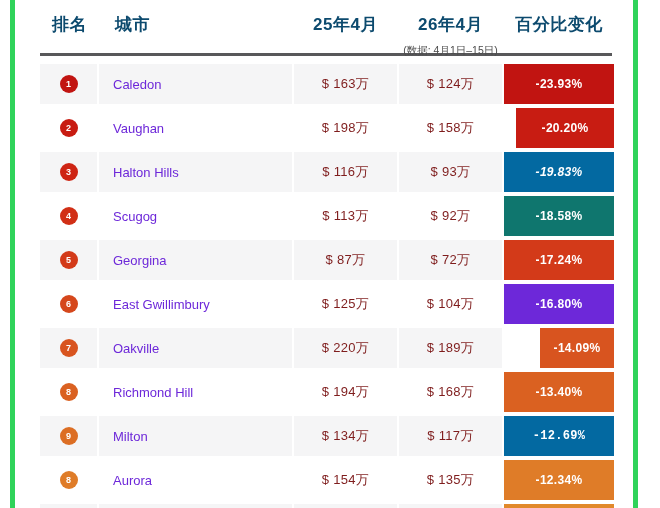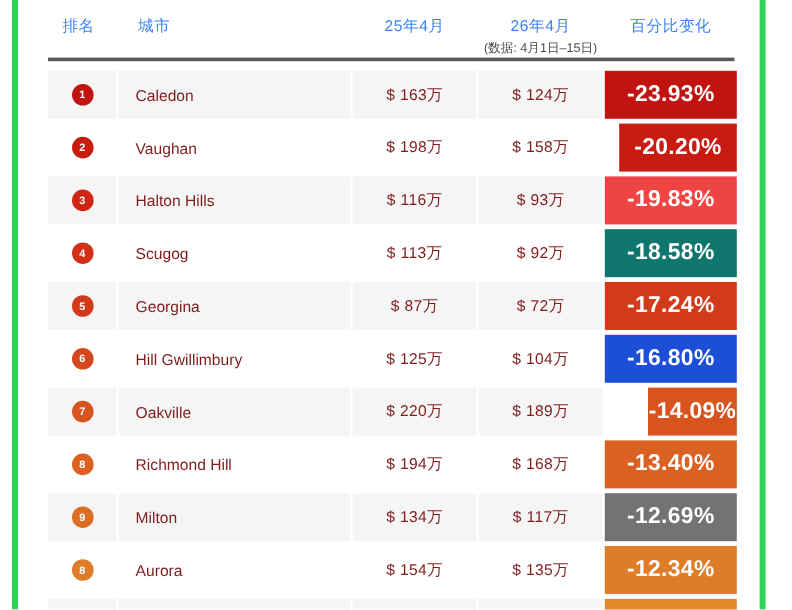--- a/index.html
+++ b/index.html
@@ -24,30 +24,30 @@
   
   .header-grid {
     display:grid;
     grid-template-columns:57px 193px 103px 103px 110px;
     column-gap:2px;
     align-items:end;
     padding-top:13px;
     position:relative;
   }
   .h-label {
-    font-size:13px; font-weight:normal; color:#3b82f6;
+    font-size:17px; font-weight:bold; color:#0c4a6e;
     letter-spacing:0.5px;
     white-space:nowrap;
   }
   .h-rank { padding-left:12px; }
   .h-city { padding-left:16px; }
   .h-center { text-align:center; }
   .h-note {
     position:absolute;
-    left:348px; width:125px; top:33px;
+    left:348px; width:125px; top:44px;
     text-align:center;
     font-size:10.5px; color:#4c4c4c;
     white-space:nowrap;
   }
   .divider {
     margin-top:17px;
     height:3px;
     width:572px;
   }
 
@@ -61,25 +61,25 @@
     margin-bottom:4px;
   }
   .cell { display:flex; align-items:center; }
   .row.alt .base { background:#f5f5f6; }
   .rank-cell { justify-content:center; }
   .badge {
     width:18px; height:18px; border-radius:50%;
     color:#ffffff; font-size:9px; font-weight:bold;
     display:flex; align-items:center; justify-content:center;
   }
-  .city-cell { padding-left:14px; font-size:13px; color:#7f1d1d; }
+  .city-cell { padding-left:14px; font-size:13px; color:#6d28d9; }
   .price-cell { justify-content:center; font-size:13px; color:#7f1d1d; letter-spacing:0.3px; }
   .pct-cell {
     justify-content:center;
-    color:#ffffff; font-weight:bold; font-size:19px;
+    color:#ffffff; font-weight:bold; font-size:12px;
     letter-spacing:0.3px;
   }
 </style>
 </head>
 <body>
 
 <div class="green-line left" style="background: rgb(47, 211, 90);"></div>
 <div class="green-line right" style="background: rgb(47, 211, 90);"></div>
 
 <div class="content">
@@ -111,21 +111,21 @@
     <div class="cell base price-cell">$ 158万</div>
     <div class="cell pct-cell" style="background: rgb(200, 28, 18); margin-left: 12px;">-20.20%</div>
   </div>
       <div class="row alt">
     <div class="cell base rank-cell">
       <span class="badge" style="background: rgb(206, 37, 20);">3</span>
     </div>
     <div class="cell base city-cell">Halton Hills</div>
     <div class="cell base price-cell">$ 116万</div>
     <div class="cell base price-cell">$ 93万</div>
-    <div class="cell pct-cell" style="background: #ef4444;">-19.83%</div>
+    <div class="cell pct-cell" style="background: #0369a1; font-style: italic;">-19.83%</div>
   </div>
       <div class="row">
     <div class="cell base rank-cell">
       <span class="badge" style="background: rgb(209, 47, 22);">4</span>
     </div>
     <div class="cell base city-cell">Scugog</div>
     <div class="cell base price-cell">$ 113万</div>
     <div class="cell base price-cell">$ 92万</div>
     <div class="cell pct-cell" style="background: #0f766e;">-18.58%</div>
   </div>
@@ -135,24 +135,24 @@
     </div>
     <div class="cell base city-cell">Georgina</div>
     <div class="cell base price-cell">$ 87万</div>
     <div class="cell base price-cell">$ 72万</div>
     <div class="cell pct-cell" style="background: rgb(211, 58, 25);">-17.24%</div>
   </div>
       <div class="row">
     <div class="cell base rank-cell">
       <span class="badge" style="background: rgb(213, 71, 28);">6</span>
     </div>
-    <div class="cell base city-cell">Hill Gwillimbury</div>
+    <div class="cell base city-cell">East Gwillimbury</div>
     <div class="cell base price-cell">$ 125万</div>
     <div class="cell base price-cell">$ 104万</div>
-    <div class="cell pct-cell" style="background: #1d4ed8;">-16.80%</div>
+    <div class="cell pct-cell" style="background: #6d28d9;">-16.80%</div>
   </div>
       <div class="row alt">
     <div class="cell base rank-cell">
       <span class="badge" style="background: rgb(216, 84, 31);">7</span>
     </div>
     <div class="cell base city-cell">Oakville</div>
     <div class="cell base price-cell">$ 220万</div>
     <div class="cell base price-cell">$ 189万</div>
     <div class="cell pct-cell" style="background: rgb(216, 84, 31); margin-left: 36px;">-14.09%</div>
   </div>
@@ -165,21 +165,21 @@
     <div class="cell base price-cell">$ 168万</div>
     <div class="cell pct-cell" style="background: rgb(218, 97, 33);">-13.40%</div>
   </div>
       <div class="row alt">
     <div class="cell base rank-cell">
       <span class="badge" style="background: rgb(220, 110, 36);">9</span>
     </div>
     <div class="cell base city-cell">Milton</div>
     <div class="cell base price-cell">$ 134万</div>
     <div class="cell base price-cell">$ 117万</div>
-    <div class="cell pct-cell" style="background: #737373;">-12.69%</div>
+    <div class="cell pct-cell" style="background: #0369a1; font-family: Liberation Mono, monospace;">-12.69%</div>
   </div>
       <div class="row">
     <div class="cell base rank-cell">
       <span class="badge" style="background: rgb(223, 124, 40);">8</span>
     </div>
     <div class="cell base city-cell">Aurora</div>
     <div class="cell base price-cell">$ 154万</div>
     <div class="cell base price-cell">$ 135万</div>
     <div class="cell pct-cell" style="background: rgb(223, 124, 40);">-12.34%</div>
   </div>

